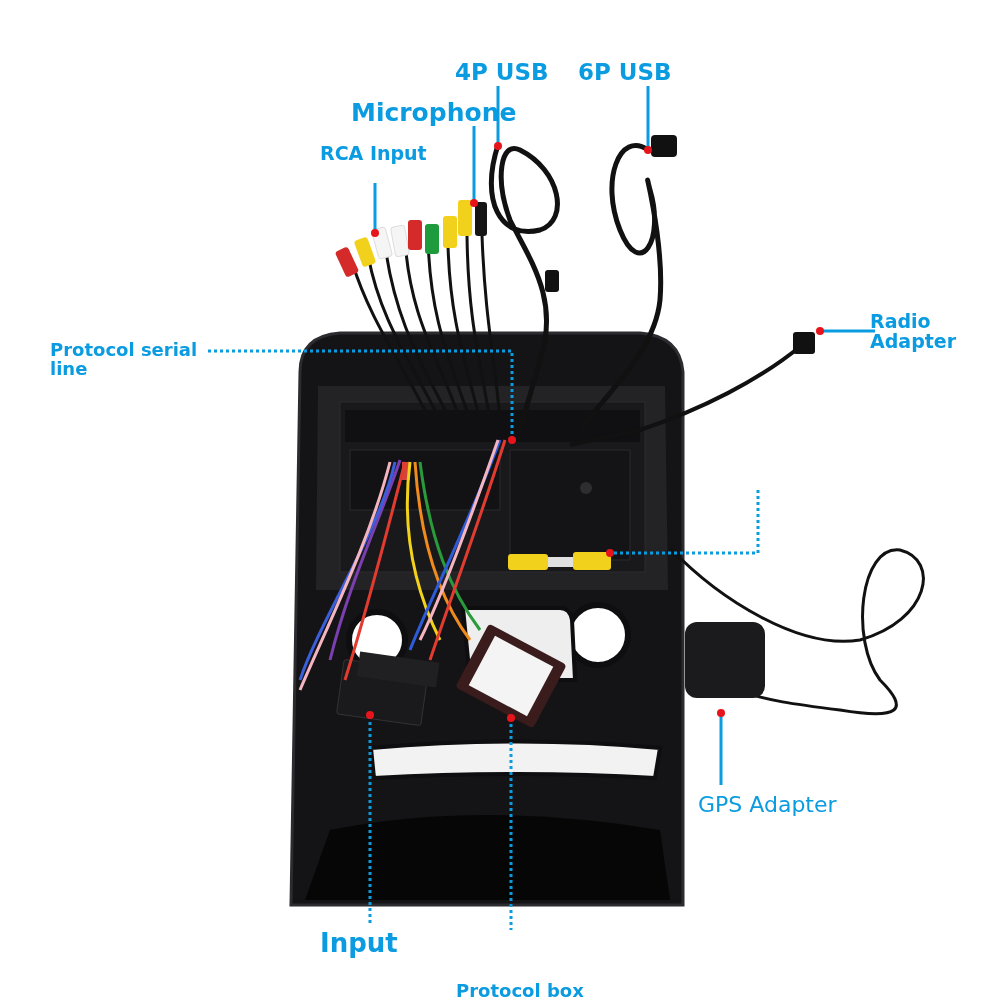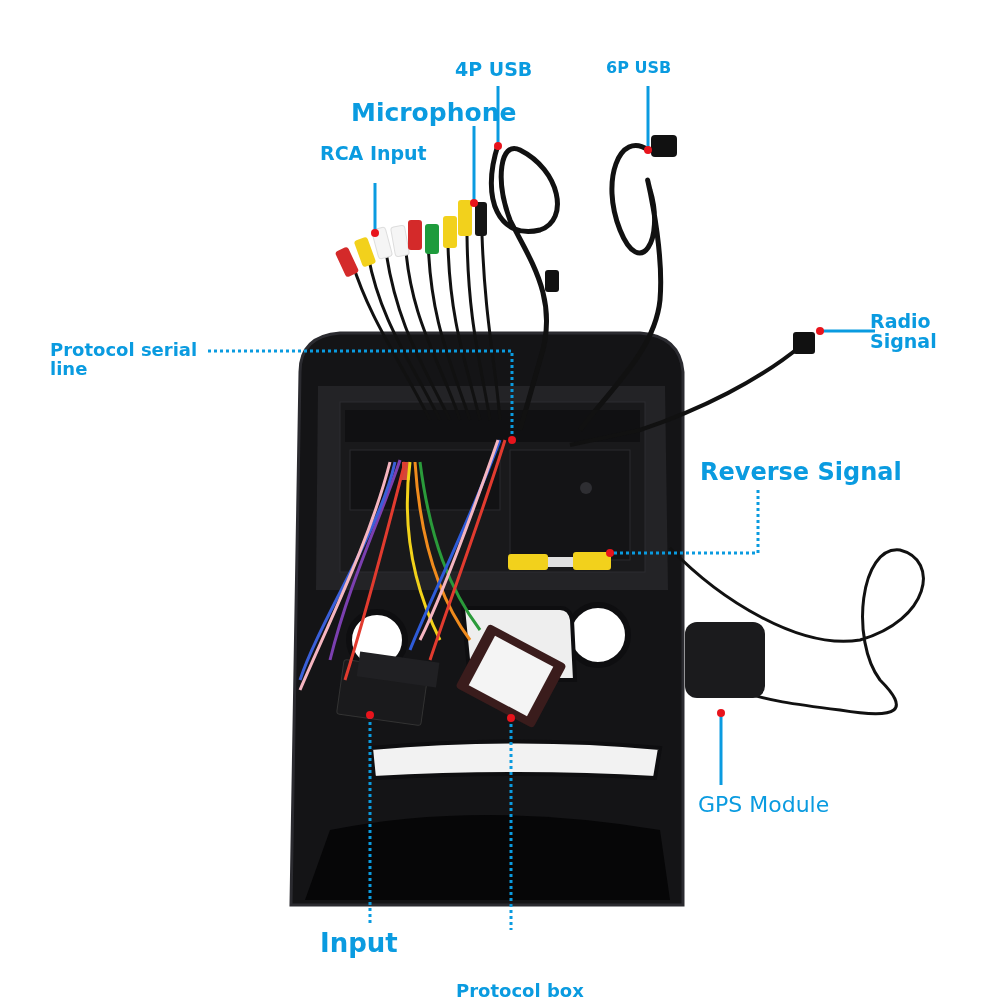--- a/index.html
+++ b/index.html
@@ -1,20 +1,20 @@
 <!DOCTYPE html>
 <html><head>
 <meta charset="utf-8">
 <style>
   html, body { margin: 0; padding: 0; background: #ffffff; }
   body { width: 1000px; height: 1000px; position: relative; overflow: hidden; font-family: "DejaVu Sans", sans-serif; }
   .stage { position: absolute; left: 0; top: 0; width: 1000px; height: 1000px; }
   .label { position: absolute; color: #0a9be0; font-weight: bold; white-space: nowrap; line-height: 1.05; }
-  .lbl-4p { left: 455px; top: 60px; font-size: 19px; text-align: center; }
-  .lbl-6p { left: 606px; top: 60px; font-size: 16px; }
+  .lbl-4p { left: 455px; top: 60px; font-size: 23px; text-align: center; }
+  .lbl-6p { left: 578px; top: 60px; font-size: 23px; }
   .lbl-mic { left: 351px; top: 100px; font-size: 25px; }
   .lbl-rca { left: 320px; top: 144px; font-size: 19px; }
   .lbl-psl { left: 50px; top: 341px; font-size: 18px; text-align: left; }
   .lbl-radio { left: 870px; top: 312px; font-size: 19px; }
   .lbl-rev { left: 700px; top: 460px; font-size: 24px; }
   .lbl-gps { left: 698px; top: 793px; font-size: 22px; font-weight: normal; }
   .lbl-power { left: 320px; top: 930px; font-size: 26px; }
   .lbl-pbox { left: 456px; top: 982px; font-size: 18px; }
   svg { position: absolute; left: 0; top: 0; }
 </style>
@@ -145,19 +145,18 @@
 <div class="label lbl-4p">4P USB</div>
 <div class="label lbl-6p">6P USB</div>
 <div class="label lbl-mic">Microphone</div>
 <div class="label lbl-rca">RCA Input</div>
 <div class="label lbl-psl">
   <div>Protocol serial</div>
   <div>line</div>
 </div>
 <div class="label lbl-radio">
   <div>Radio</div>
-  <div>Signal</div>
+  <div>Adapter</div>
 </div>
-<div class="label lbl-rev">Reverse Signal</div>
-<div class="label lbl-gps">GPS Module</div>
+<div class="label lbl-gps">GPS Adapter</div>
 <div class="label lbl-power">Input</div>
 <div class="label lbl-pbox">Protocol box</div>
 </div>
 
 </body></html>

